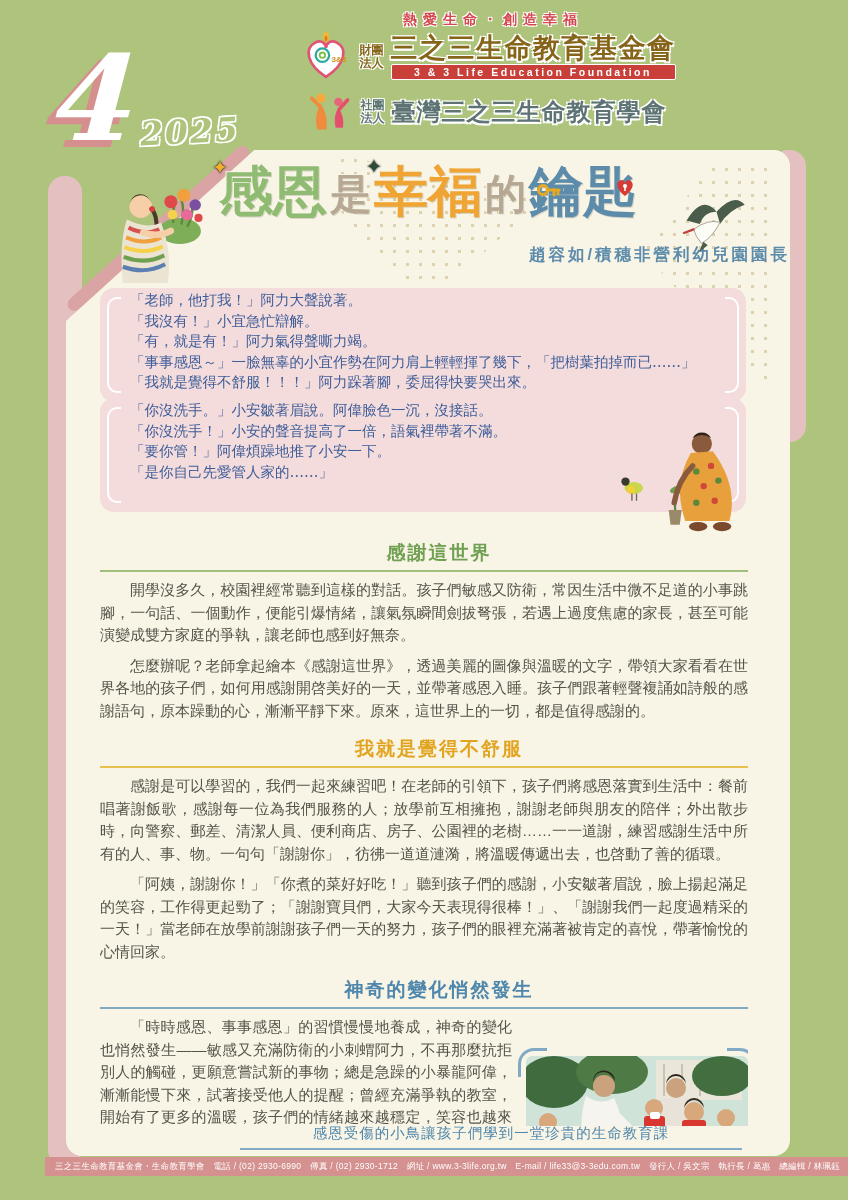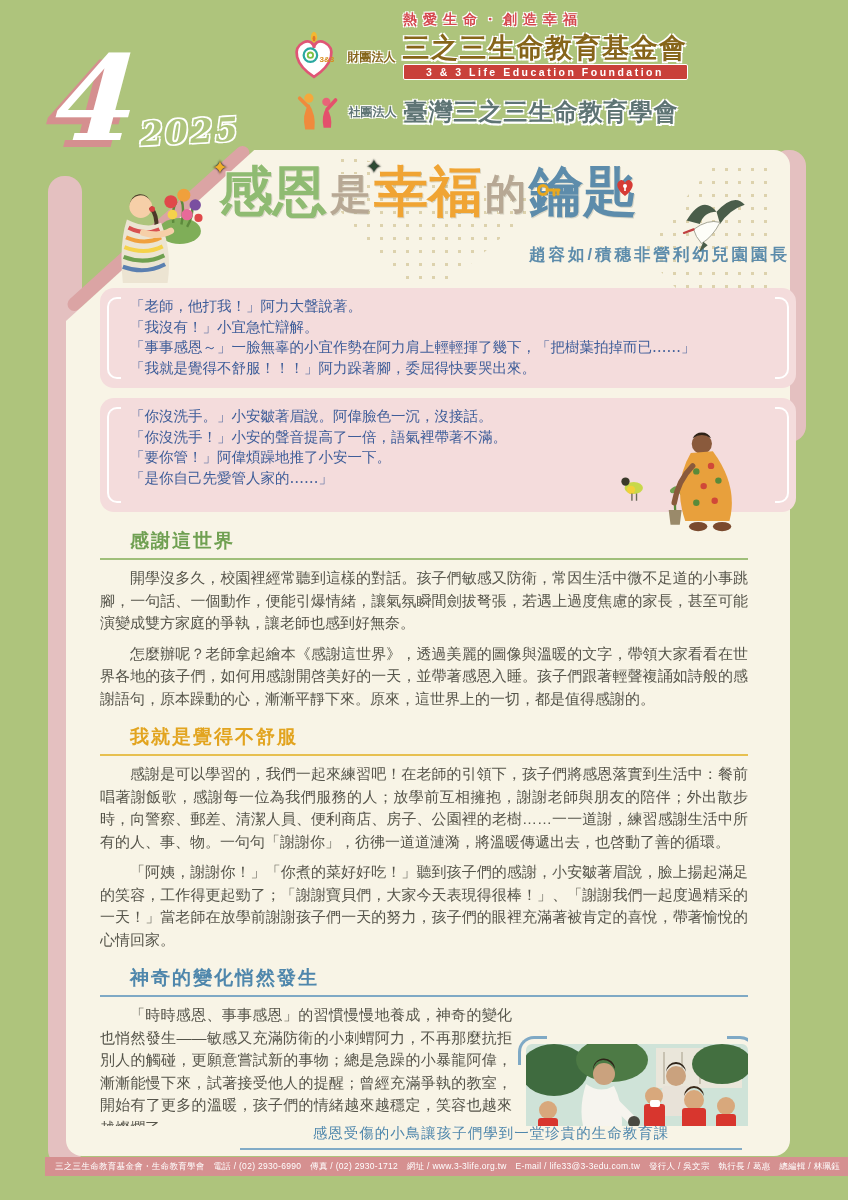--- a/index.html
+++ b/index.html
@@ -7,21 +7,21 @@
   #page{position:relative;width:848px;height:1200px;background:#aec47c;overflow:hidden;}
 
   
   .masthead{position:absolute;left:4px;top:10px;width:100%;text-align:center;z-index:5;margin-left:45px;}
   .tagline{display:inline-block;transform:translateX(20px);color:#d4494f;font-weight:bold;
     font-size:14px;letter-spacing:6px;
     text-shadow:-1px -1px 0 #fff,1px -1px 0 #fff,-1px 1px 0 #fff,1px 1px 0 #fff;}
   .orgrow{display:flex;justify-content:center;align-items:center;gap:7px;transform:translateX(14px);}
   .org1{margin-top:1px;}
   .org2{margin-top:5px;}
-  .prefix{display:flex;flex-direction:row;font-size:12px;font-weight:bold;line-height:1.05;
+  .prefix{display:flex;flex-direction:column;font-size:12px;font-weight:bold;line-height:1.05;
     text-shadow:-1px -1px 0 #fff,1px -1px 0 #fff,-1px 1px 0 #fff,1px 1px 0 #fff;}
   .prefix.brown{color:#86651a;}
   .prefix.teal{color:#5e7474;}
   .org1name{font-size:27px;font-weight:bold;color:#86651a;letter-spacing:1.5px;line-height:1.05;
     text-shadow:-1.5px -1.5px 0 #fff,1.5px -1.5px 0 #fff,-1.5px 1.5px 0 #fff,1.5px 1.5px 0 #fff;}
   .org1en{margin-top:1px;background:#c9403a;border:1px solid #fff;border-radius:2px;color:#fff;
     font-size:10.5px;font-weight:bold;letter-spacing:2.5px;padding:1px 6px;text-align:center;}
   .org2name{font-size:24px;font-weight:bold;color:#5e7474;letter-spacing:1px;
     text-shadow:-1.5px -1.5px 0 #fff,1.5px -1.5px 0 #fff,-1.5px 1.5px 0 #fff,1.5px 1.5px 0 #fff;}
 
@@ -63,34 +63,34 @@
   .lock-ico{right:2px;top:-13px;}
   .author{position:absolute;left:66px;top:244px;width:724px;text-align:right;z-index:5;
     color:#5d8cab;font-size:16.5px;letter-spacing:3px;font-weight:bold;}
 
   
   .girl{position:absolute;left:96px;top:180px;z-index:5;}
   .flybird{position:absolute;left:676px;top:192px;z-index:5;}
   .crouch{position:absolute;left:608px;top:418px;z-index:6;}
 
   
-  .dlg{position:absolute;left:100px;width:696px;background:#f4dcdc;border-radius:14px;z-index:4;
-    padding:8px 20px 9px 30px;box-sizing:border-box;color:#3e5d99;
+  .dlg{position:absolute;left:100px;width:646px;background:#f4dcdc;border-radius:14px;z-index:4;
+    padding:2px 20px 9px 30px;box-sizing:border-box;color:#3e5d99;
     font-family:"DejaVu Serif","Liberation Serif",serif;font-size:14.5px;line-height:1.42;}
   .dlg:before{content:"";position:absolute;left:7px;top:9px;bottom:9px;width:12px;
     border:2.5px solid #fff;border-right:none;border-radius:10px 0 0 10px;}
   .dlg:after{content:"";position:absolute;right:7px;top:9px;bottom:9px;width:12px;
     border:2.5px solid #fff;border-left:none;border-radius:0 10px 10px 0;}
   .dlg1{top:288px;min-height:100px;}
   .dlg2{top:398px;min-height:114px;}
   .dlg .ln{white-space:nowrap;overflow:hidden;}
 
   
   .content{position:absolute;left:100px;top:528px;width:648px;height:598px;overflow:hidden;z-index:4;}
-  .sec-h{font-size:19px;font-weight:bold;letter-spacing:2px;padding:0 0 4px 30px;margin:0 0 7px 0;}
+  .sec-h{font-size:19px;font-weight:bold;letter-spacing:2px;padding:0 0 4px 30px;margin:12px 0 7px 0;text-align:center;}
   .sec-h.g{color:#70a052;border-bottom:2.5px solid #a0bf7a;}
   .sec-h.o{color:#e2a41f;border-bottom:2.5px solid #e7c050;margin-top:14px;}
   .sec-h.b{color:#4f87ac;border-bottom:2.5px solid #7fa9c5;margin-top:14px;}
   .content p{margin:0 0 8px 0;color:#55544a;font-size:15px;line-height:1.5;
     text-indent:2em;text-align:justify;}
   .photo-frame{float:right;position:relative;width:222px;height:158px;margin:40px 0 6px 14px;z-index:6;}
   .photo-frame svg{border-radius:6px;display:block;}
   .corner{position:absolute;width:26px;height:26px;border:3px solid #7fa9c5;}
   .c-tl{left:-8px;top:-8px;border-right:none;border-bottom:none;border-radius:16px 0 0 0;}
   .c-tr{right:-8px;top:-8px;border-left:none;border-bottom:none;border-radius:0 16px 0 0;}
@@ -213,20 +213,21 @@
       <path d="M46 22 Q66 0 78 14 Q60 20 50 36 Z" fill="#4a5d4a"></path>
       <path d="M20 42 Q36 30 50 34 Q42 50 29 58 Q22 50 20 42" fill="#fdfdf8" stroke="#9a9a8a" stroke-width="1"></path>
       <path d="M20 42 L9 46" stroke="#c04040" stroke-width="2.5" stroke-linecap="round"></path>
       <path d="M31 56 L26 68 L36 60 Z" fill="#4a5d4a"></path>
     </svg>
   </div>
 
   <div class="dlg dlg1">
     <div class="ln">「老師，他打我！」阿力大聲說著。</div>
     <div class="ln">「我沒有！」小宜急忙辯解。</div>
+    <div class="ln">「有，就是有！」阿力氣得聲嘶力竭。</div>
     <div class="ln">「事事感恩～」一臉無辜的小宜作勢在阿力肩上輕輕揮了幾下，「把樹葉拍掉而已……」</div>
     <div class="ln">「我就是覺得不舒服！！！」阿力跺著腳，委屈得快要哭出來。</div>
   </div>
 
   <div class="dlg dlg2">
     <div class="ln">「你沒洗手。」小安皺著眉說。阿偉臉色一沉，沒接話。</div>
     <div class="ln">「你沒洗手！」小安的聲音提高了一倍，語氣裡帶著不滿。</div>
     <div class="ln">「要你管！」阿偉煩躁地推了小安一下。</div>
     <div class="ln">「是你自己先愛管人家的……」</div>
   </div>

